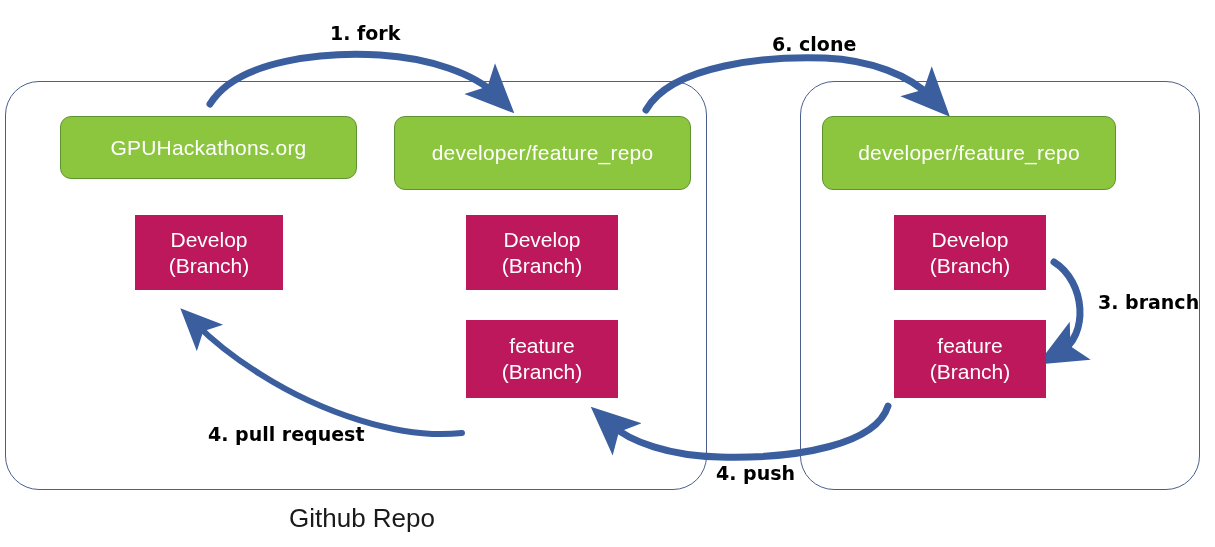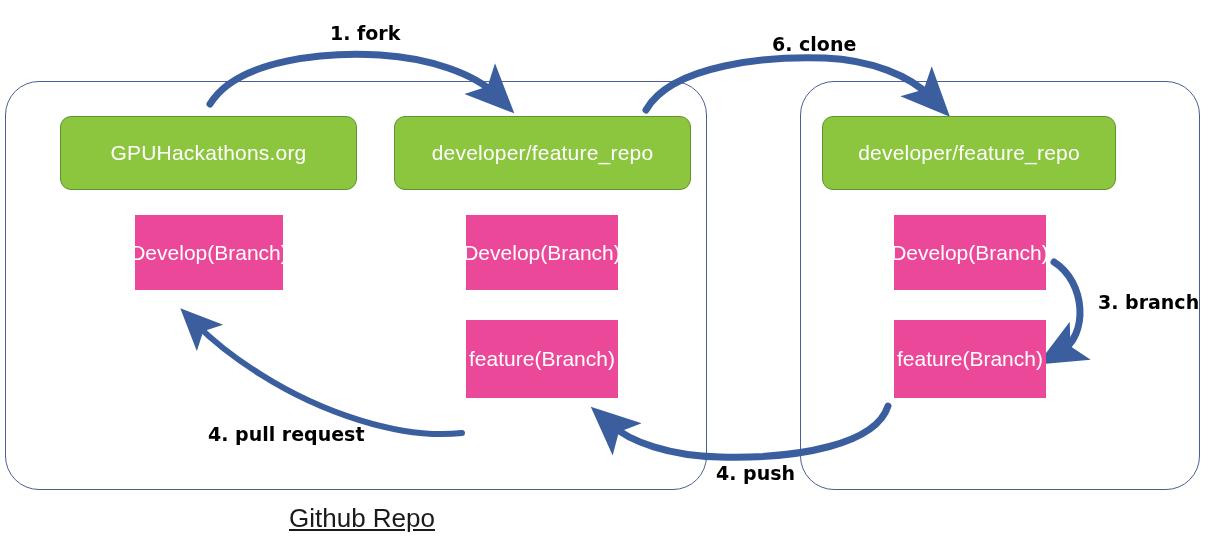--- a/index.html
+++ b/index.html
@@ -31,24 +31,24 @@
     display: flex;
     align-items: center;
     justify-content: center;
     color: #ffffff;
     font-size: 21px;
     letter-spacing: 0.2px;
     white-space: nowrap;
   }
   .branch-box {
     position: absolute;
-    background: #ec4899;
+    background: #be185d;
     box-sizing: border-box;
     display: flex;
-    flex-direction: row;
+    flex-direction: column;
     align-items: center;
     justify-content: center;
     color: #ffffff;
     font-size: 21px;
     line-height: 1.22;
   }
   .branch-box span { display: block; }
   .step-label {
     position: absolute;
     font-size: 19px;
@@ -93,21 +93,21 @@
 
     <path d="M 646,110 C 672,64 770,56 825,58 C 870,60 910,75 932,98" fill="none" stroke="#3A5E9E" stroke-width="7" stroke-linecap="round" marker-end="url(#ah)"></path>
 
     <path d="M 1054,262 C 1086,282 1089,336 1060,352" fill="none" stroke="#3A5E9E" stroke-width="7" stroke-linecap="round" marker-end="url(#ah)"></path>
 
     <path d="M 888,406 C 876,444 800,459 720,457 C 670,456 630,442 610,424" fill="none" stroke="#3A5E9E" stroke-width="7" stroke-linecap="round" marker-end="url(#ah)"></path>
 
     <path d="M 462,433 C 400,440 320,412 260,374 C 228,354 206,334 196,324" fill="none" stroke="#3A5E9E" stroke-width="6" stroke-linecap="round" marker-end="url(#ah)"></path>
   </svg>
 
-  <div class="repo-box" style="left:60px; top:116px; width:297px; height:74px;">
+  <div class="repo-box" style="left:60px; top:116px; width:297px; height:63px;">
     <span>GPUHackathons.org</span>
   </div>
 
   <div class="repo-box" style="left:394px; top:116px; width:297px; height:74px;">
     <span>developer/feature_repo</span>
   </div>
 
   <div class="repo-box" style="left:822px; top:116px; width:294px; height:74px;">
     <span>developer/feature_repo</span>
   </div>
@@ -136,15 +136,15 @@
     <span>feature</span>
     <span>(Branch)</span>
   </div>
 
   <div class="step-label" style="left:330px; top:22px;">1. fork</div>
   <div class="step-label" style="left:772px; top:33px;">6. clone</div>
   <div class="step-label" style="left:1098px; top:291px;">3. branch</div>
   <div class="step-label" style="left:716px; top:462px;">4. push</div>
   <div class="step-label" style="left:208px; top:423px;">4. pull request</div>
 
-  <div class="zone-label" style="left:262px; top:503px; width:200px;text-decoration:underline;">Github Repo</div>
+  <div class="zone-label" style="left:262px; top:503px; width:200px;">Github Repo</div>
 
 </div>
 
 </body></html>

